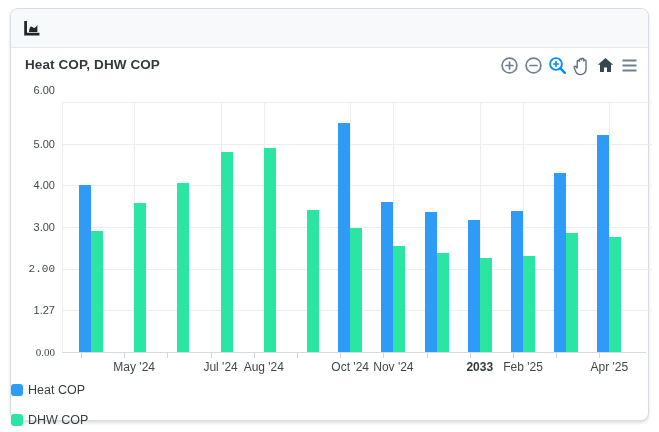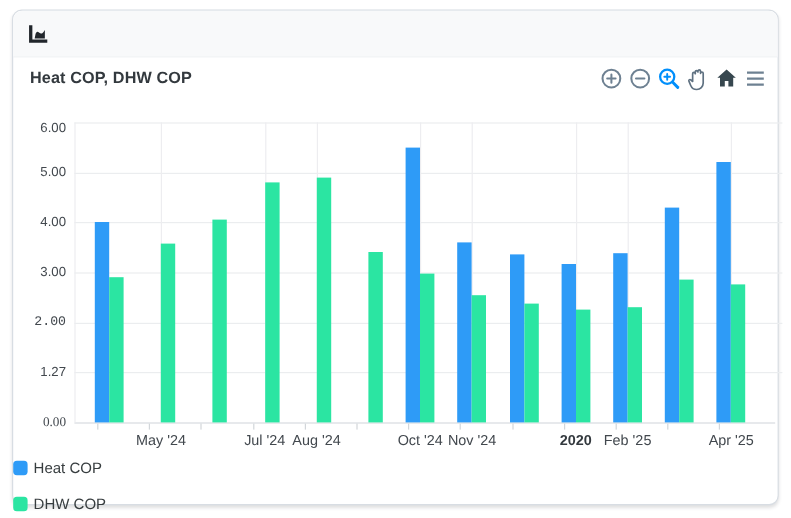--- a/index.html
+++ b/index.html
@@ -133,21 +133,21 @@
     <div class="legend">
         <div class="litem">
           <div class="swatch" style="background: rgb(46, 155, 247);"></div>
           <div class="llabel">Heat COP</div>
         </div>
         <div class="litem">
           <div class="swatch" style="background: rgb(43, 229, 162);"></div>
           <div class="llabel">DHW COP</div>
         </div>
       </div>
-  <div class="ylab" style="top: 53px; text-align: right;">6.00</div>
+  <div class="ylab" style="top: 36px; text-align: right;">6.00</div>
       <div class="ylab" style="top: 89.6667px;">5.00</div>
       <div class="ylab" style="top: 131.333px;">4.00</div>
       <div class="ylab" style="top: 173px;">3.00</div>
       <div class="ylab" style="top: 214.667px; font-family: Liberation Mono, monospace;">2.00</div>
       <div class="ylab" style="top: 256.333px;">1.27</div>
       <div class="ylab" style="top: 298px; font-family: Liberation Serif, serif;">0.00</div>
       <div class="tick" style="left: 70px;"></div>
       <div class="tick" style="left: 113.2px;"></div>
       <div class="xlab" style="left: 123.2px;">May '24</div>
       <div class="tick" style="left: 156.4px;"></div>
@@ -155,20 +155,20 @@
       <div class="xlab" style="left: 209.6px;">Jul '24</div>
       <div class="tick" style="left: 242.8px;"></div>
       <div class="xlab" style="left: 252.8px;">Aug '24</div>
       <div class="tick" style="left: 286px;"></div>
       <div class="tick" style="left: 329.2px;"></div>
       <div class="xlab" style="left: 339.2px; text-align: center;">Oct '24</div>
       <div class="tick" style="left: 372.4px;"></div>
       <div class="xlab" style="left: 382.4px;">Nov '24</div>
       <div class="tick" style="left: 415.6px;"></div>
       <div class="tick" style="left: 458.8px;"></div>
-      <div class="xlab bold" style="left: 468.8px;">2020</div>
+      <div class="xlab bold" style="left: 468.8px;">2033</div>
       <div class="tick" style="left: 502px;"></div>
       <div class="xlab" style="left: 512px;">Feb '25</div>
       <div class="tick" style="left: 545.2px;"></div>
       <div class="tick" style="left: 588.4px;"></div>
       <div class="xlab" style="left: 598.4px;">Apr '25</div>
     </div>
 </div>
 
 </body></html>

